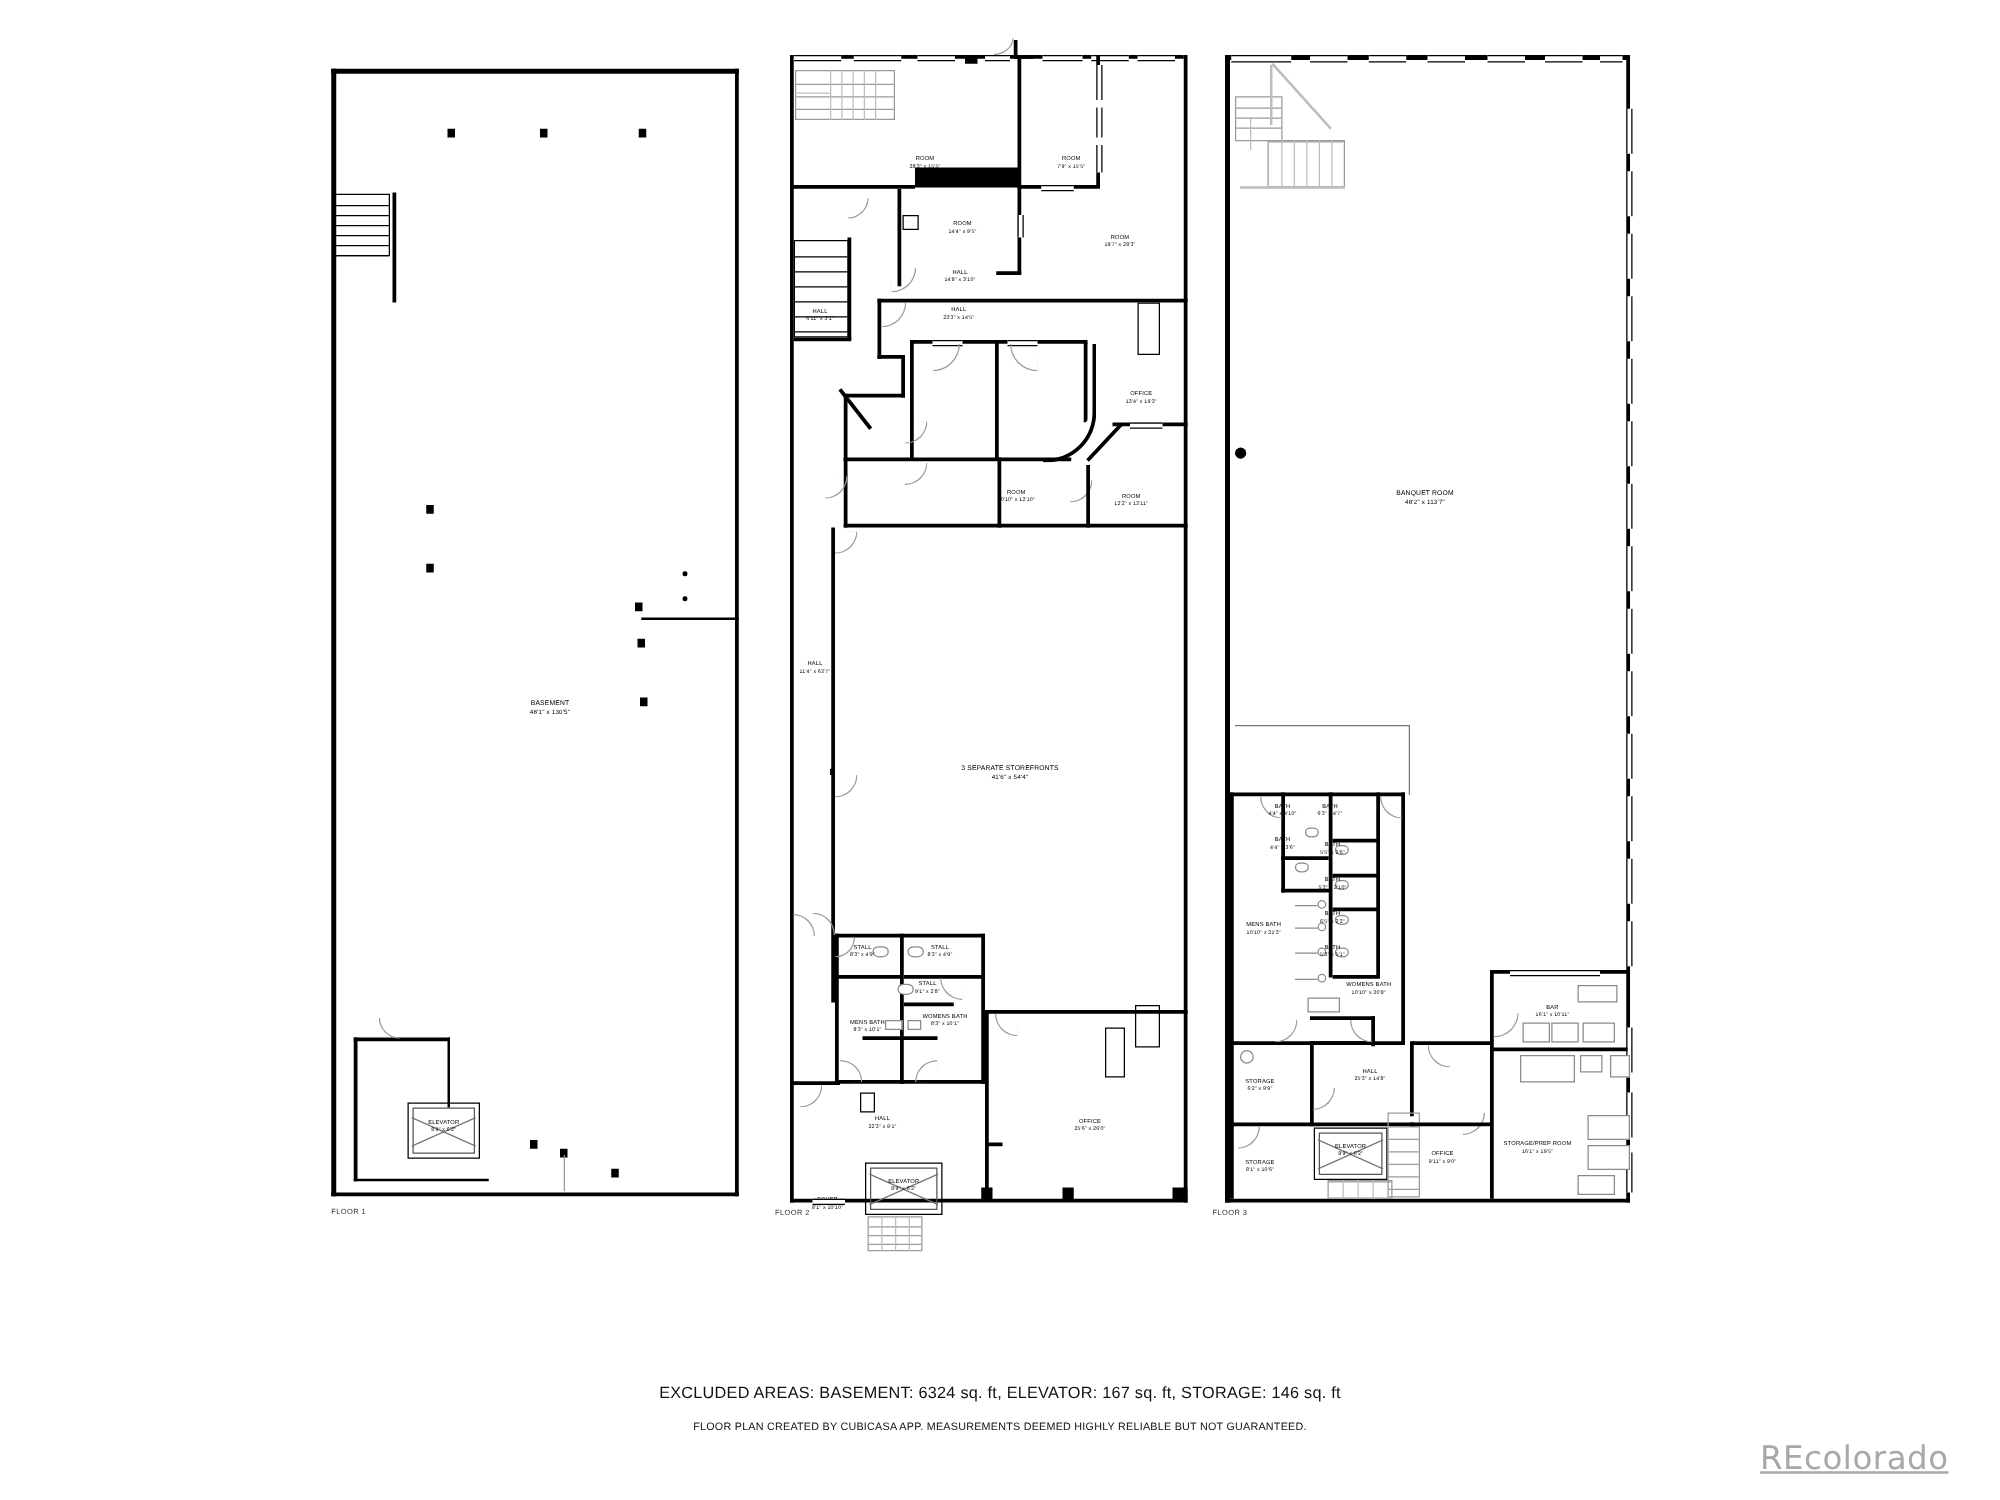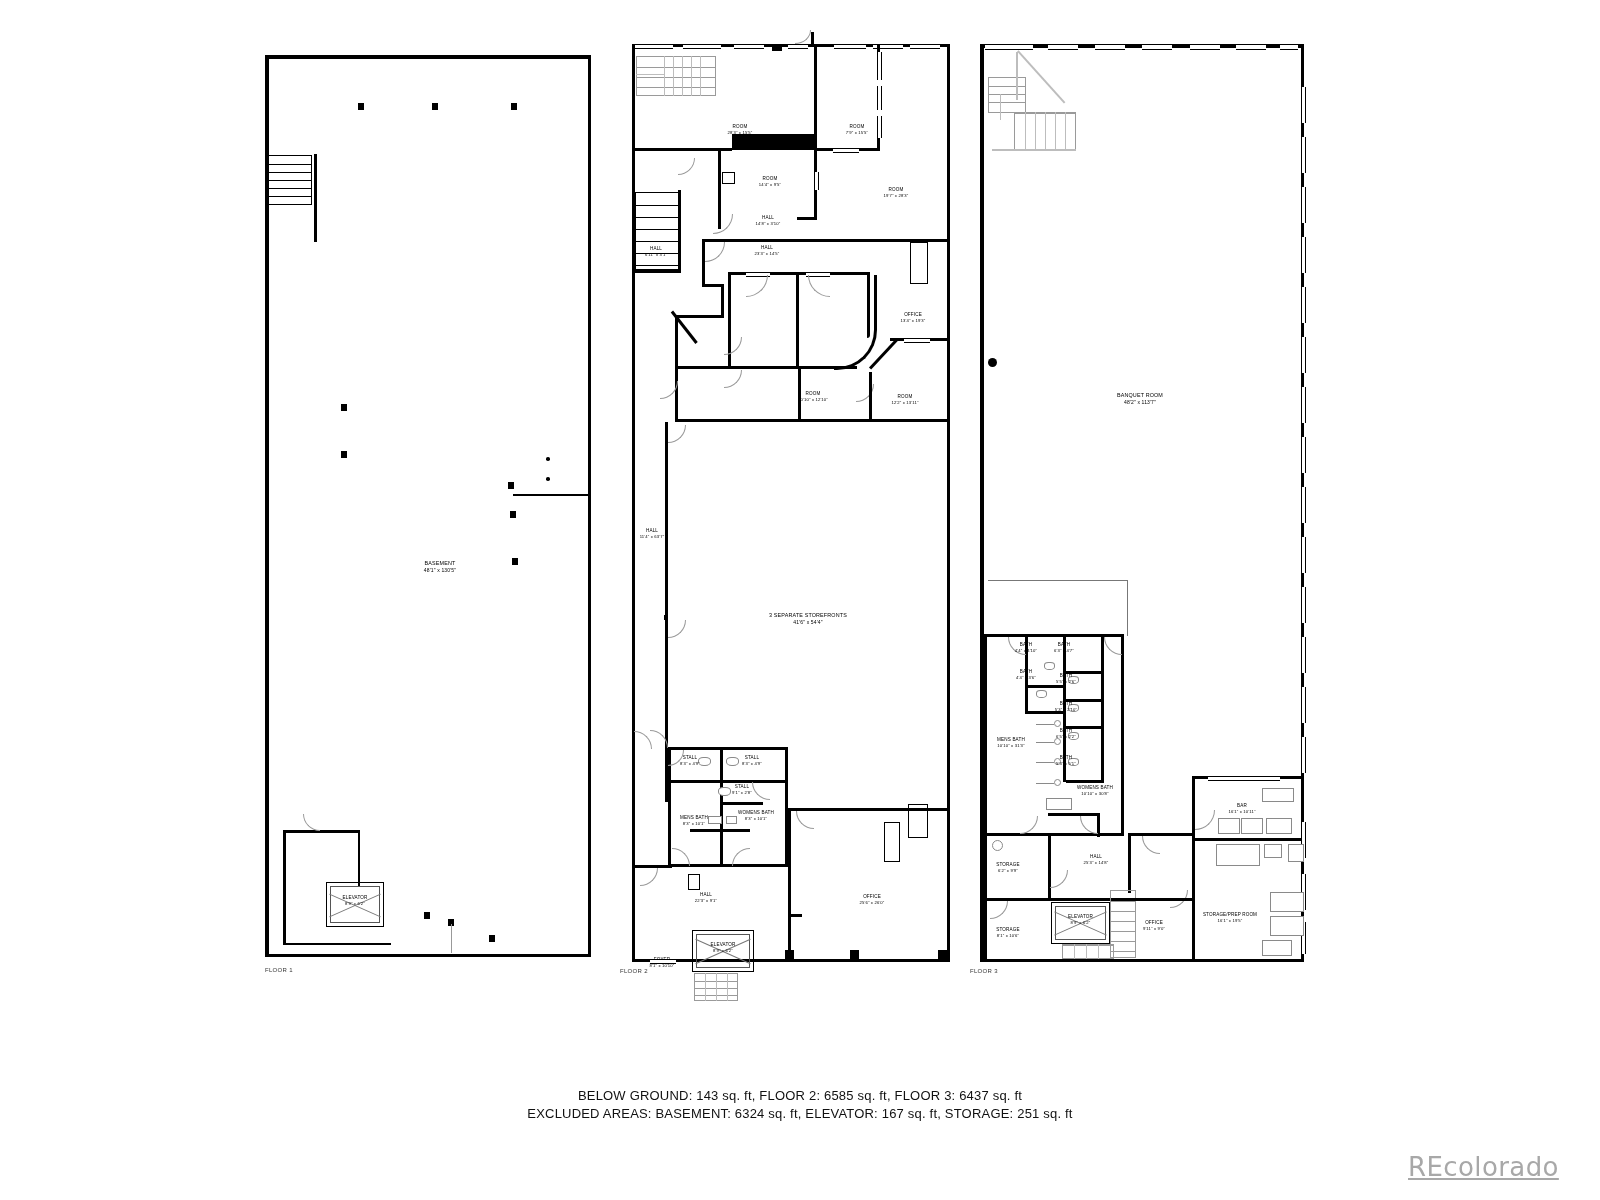--- a/index.html
+++ b/index.html
@@ -582,18 +582,18 @@
       <span class="nm">OFFICE</span>
       <span class="dm">9'11" x 9'0"</span>
     </div>
     <div class="w" style="left:158px;top:866px;width:64px;height:3px;"></div>
     <div class="w" style="left:160px;top:801px;width:62px;height:3px;"></div>
     <div class="door bl" style="left:172px;top:804px;width:18px;height:18px;"></div>
 
     <div class="floor-label" style="left:0;top:936px;">FLOOR 3</div>
   </div>
 
-  <div class="footer f-line" style="top:1088px;">BELOW GROUND: 143 sq. ft, FLOOR 2: 6585 sq. ft, FLOOR 3: 6437 sq. ft</div>
-  <div class="footer f-line" style="top:1106px;">EXCLUDED AREAS: BASEMENT: 6324 sq. ft, ELEVATOR: 167 sq. ft, STORAGE: 251 sq. ft</div>
+  <div class="footer f-line" style="top:1106px;">EXCLUDED AREAS: BASEMENT: 6324 sq. ft, ELEVATOR: 167 sq. ft, STORAGE: 146 sq. ft</div>
+  <div class="footer f-note" style="top:1136px;">FLOOR PLAN CREATED BY CUBICASA APP. MEASUREMENTS DEEMED HIGHLY RELIABLE BUT NOT GUARANTEED.</div>
 
   <div class="brand" style="left:1408px;top:1152px;text-decoration:underline;">REcolorado</div>
 
 </div>
 
 </body></html>

